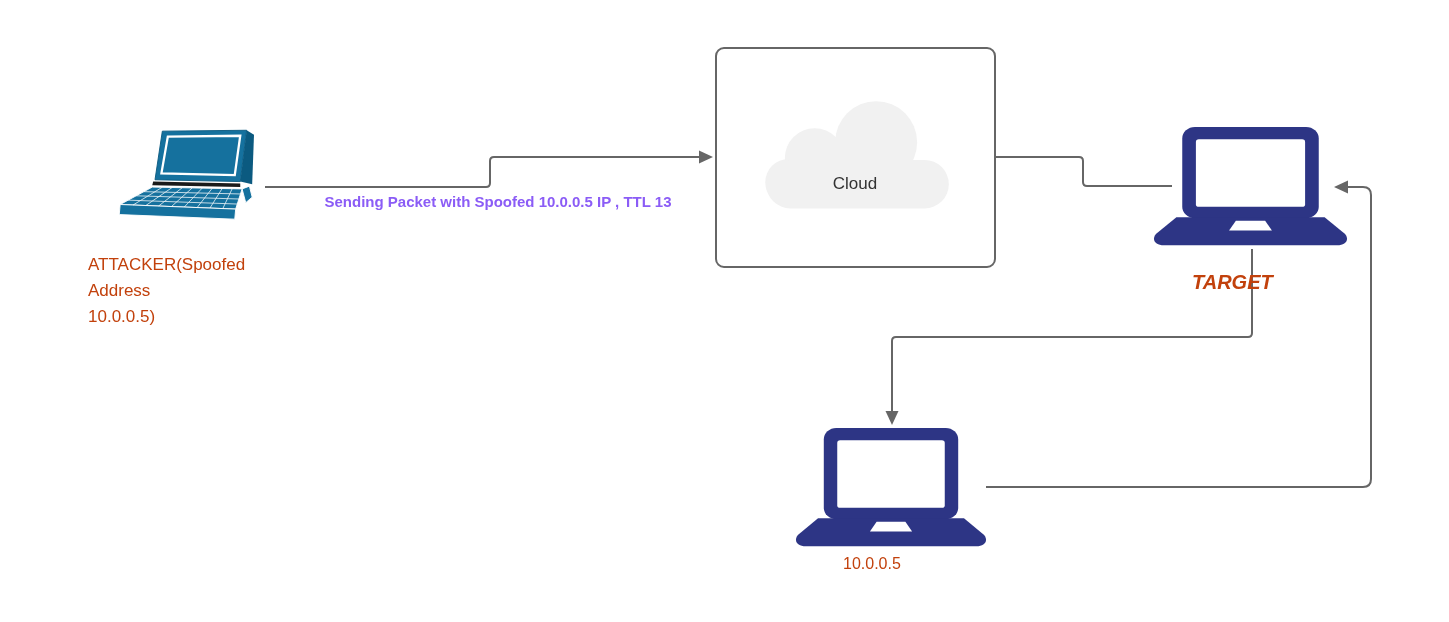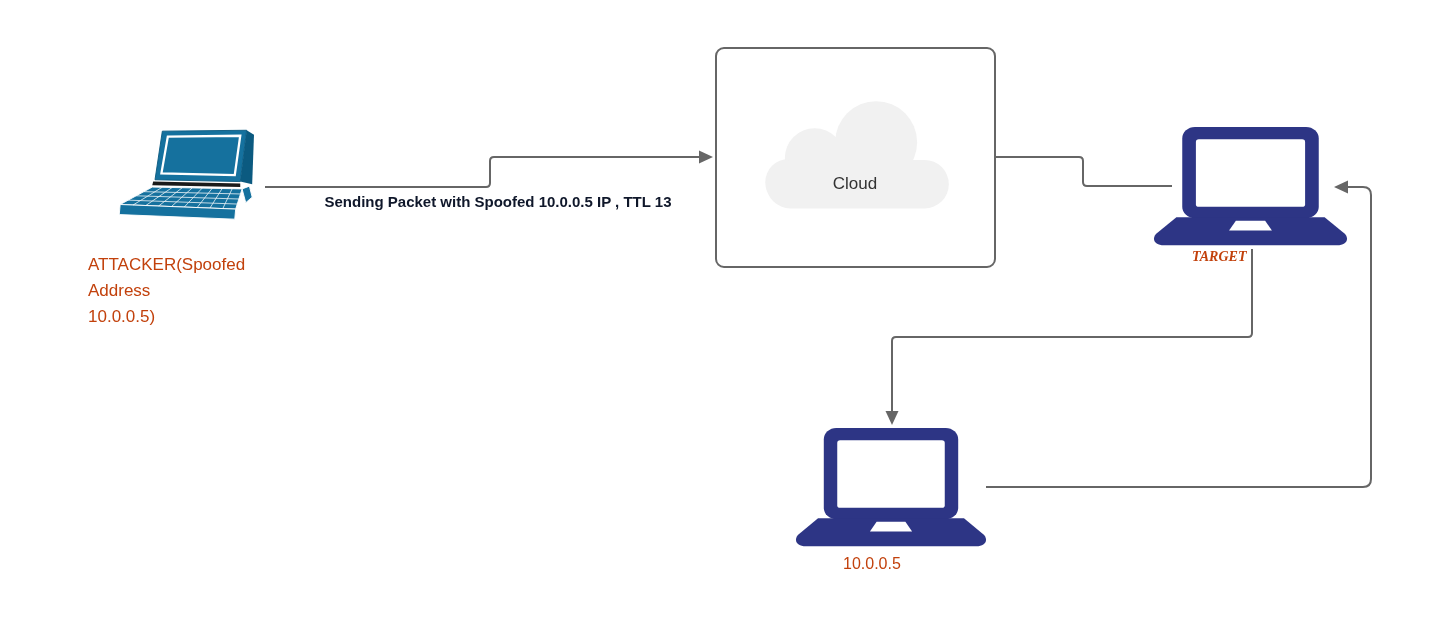--- a/index.html
+++ b/index.html
@@ -13,36 +13,36 @@
     overflow: hidden;
   }
   .abs { position: absolute; }
   svg { display: block; }
   #connectors { position: absolute; left: 0; top: 0; pointer-events: none; }
 
   .edge-label {
     position: absolute;
     font-size: 15px;
     font-weight: bold;
-    color: #0f172a;
+    color: #8b5cf6;
     text-align: center;
     white-space: nowrap;
   }
   .node-label {
     position: absolute;
     color: #c2410c;
   }
   .attacker-label {
     left: 88px; top: 252px; width: 205px;
     font-size: 17px; line-height: 26px;
     white-space: pre-line;
   }
   .target-label {
-    left: 1192px; top: 249px; width: 120px;
-    font-size: 14px; font-weight: bold; font-style: italic; font-family: Liberation Serif, serif;
+    left: 1192px; top: 271px; width: 120px;
+    font-size: 20px; font-weight: bold; font-style: italic;
   }
   .host-label {
     left: 843px; top: 555px; width: 100px;
     font-size: 16px;
   }
   .cloud-box {
     position: absolute;
     left: 715px; top: 47px;
     width: 281px; height: 221px;
     background: #ffffff;

